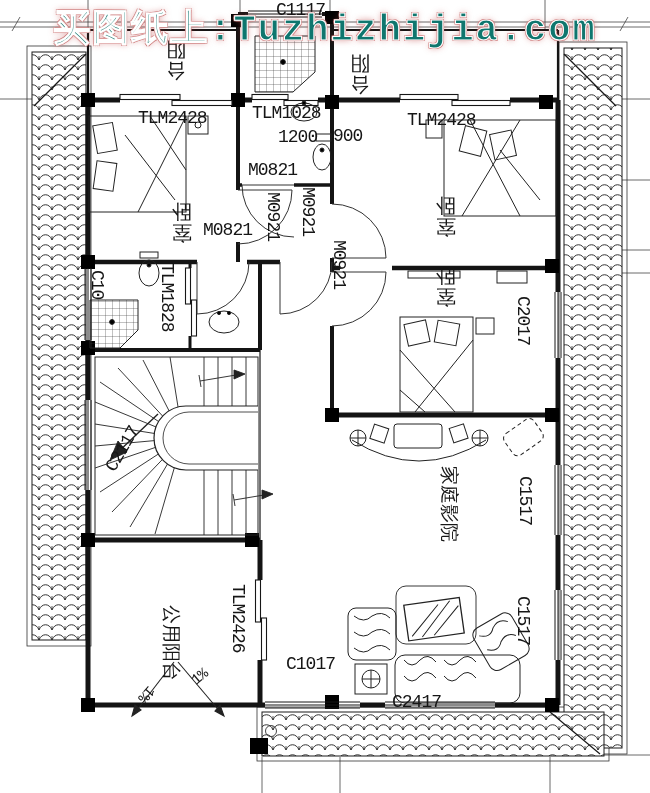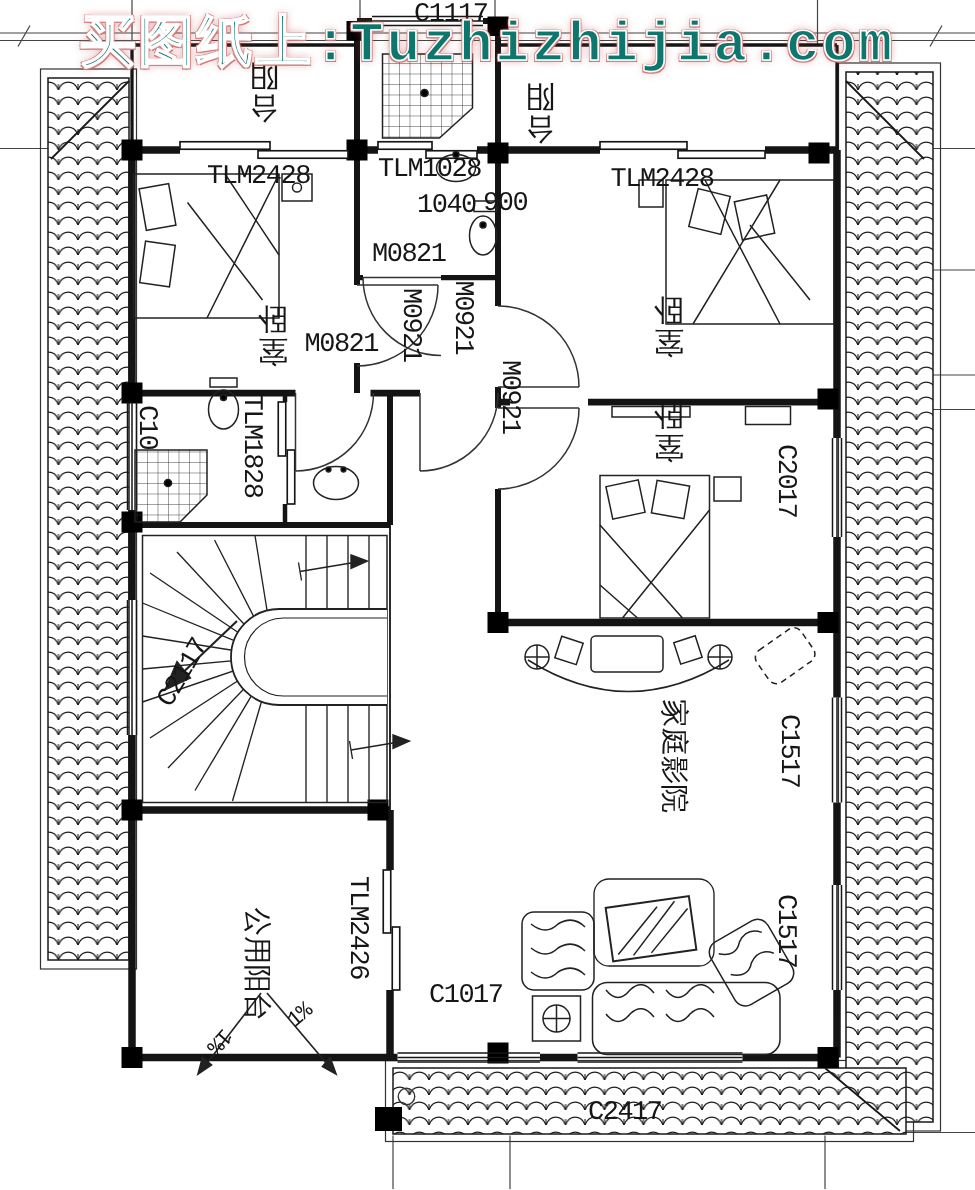--- a/index.html
+++ b/index.html
@@ -272,22 +272,22 @@
       <span>阳</span>
       <span>台</span>
     </div>
 <div class="lbl vflip" style="left:350px;top:52px">
       <span>阳</span>
       <span>台</span>
     </div>
 <div class="lbl" style="left:138px;top:109px">TLM2428</div>
 <div class="lbl" style="left:252px;top:104px">TLM1028</div>
 <div class="lbl" style="left:407px;top:111px">TLM2428</div>
-<div class="lbl" style="left:278px;top:128px">1040</div>
-<div class="lbl" style="left:322px;top:127px">900</div>
+<div class="lbl" style="left:278px;top:128px">1200</div>
+<div class="lbl" style="left:333px;top:127px">900</div>
 <div class="lbl" style="left:248px;top:161px">M0821</div>
 <div class="lbl vlab" style="left:264px;top:192px">M0921</div>
 <div class="lbl vlab" style="left:299px;top:187px">M0921</div>
 <div class="lbl vlab" style="left:330px;top:240px">M0921</div>
 <div class="lbl" style="left:203px;top:221px">M0821</div>
 <div class="lbl vflip" style="left:172px;top:200px">
       <span>卧</span>
       <span>室</span>
     </div>
 <div class="lbl vflip" style="left:436px;top:194px">
@@ -303,17 +303,17 @@
 <div class="lbl vlab" style="left:514px;top:296px">C2017</div>
 <div class="lbl rot" style="left:98px;top:440px;transform:rotate(-60deg)">C2117</div>
 <div class="lbl vlab cn" style="left:438px;top:466px">家庭影院</div>
 <div class="lbl vlab" style="left:516px;top:476px">C1517</div>
 <div class="lbl vlab" style="left:514px;top:596px">C1517</div>
 <div class="lbl vlab" style="left:229px;top:584px">TLM2426</div>
 <div class="lbl vlab cn" style="left:160px;top:605px">公用阳台</div>
 <div class="lbl rot" style="left:138px;top:686px;font-size:15px;transform:rotate(132deg)">1%</div>
 <div class="lbl rot" style="left:192px;top:670px;font-size:15px;transform:rotate(-40deg)">1%</div>
 <div class="lbl" style="left:286px;top:655px">C1017</div>
-<div class="lbl" style="left:392px;top:733px">C2417</div>
+<div class="lbl" style="left:392px;top:693px">C2417</div>
 
 <div id="watermark" style="color: #0f766e;">买图纸上:Tuzhizhijia.com</div>
 
 </div>
 
 </body></html>

